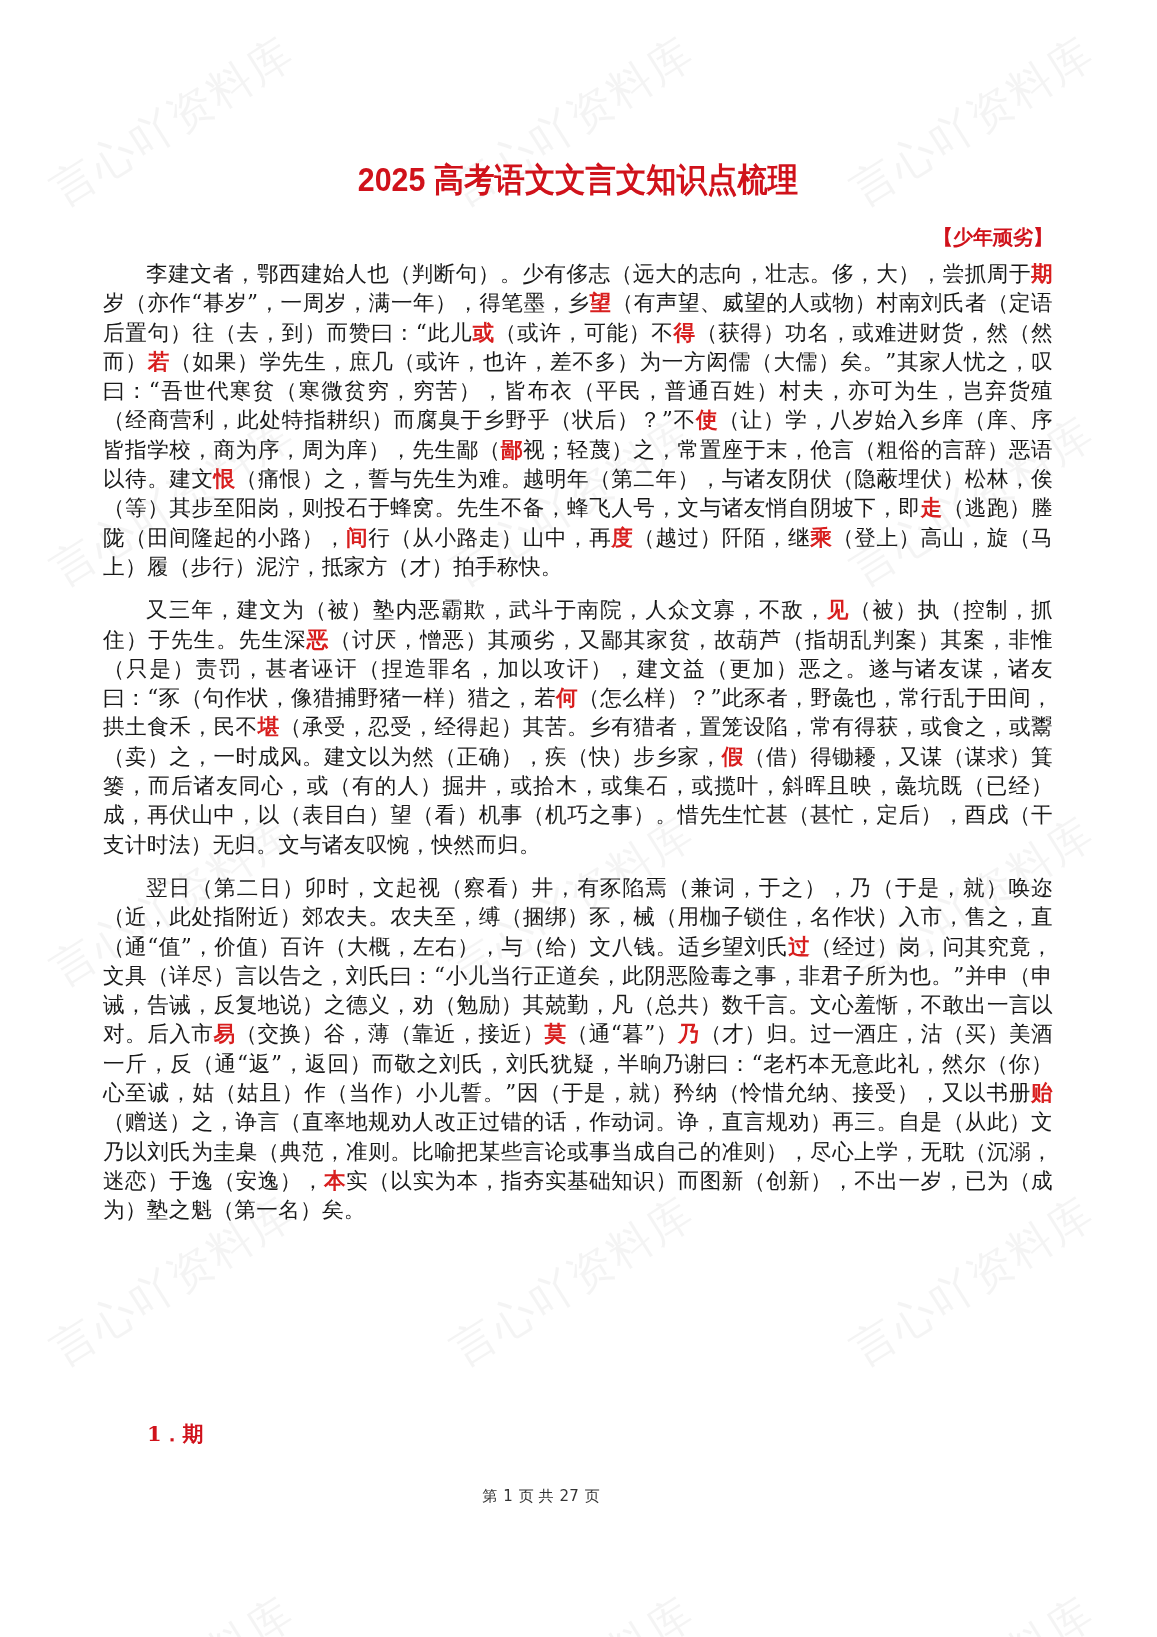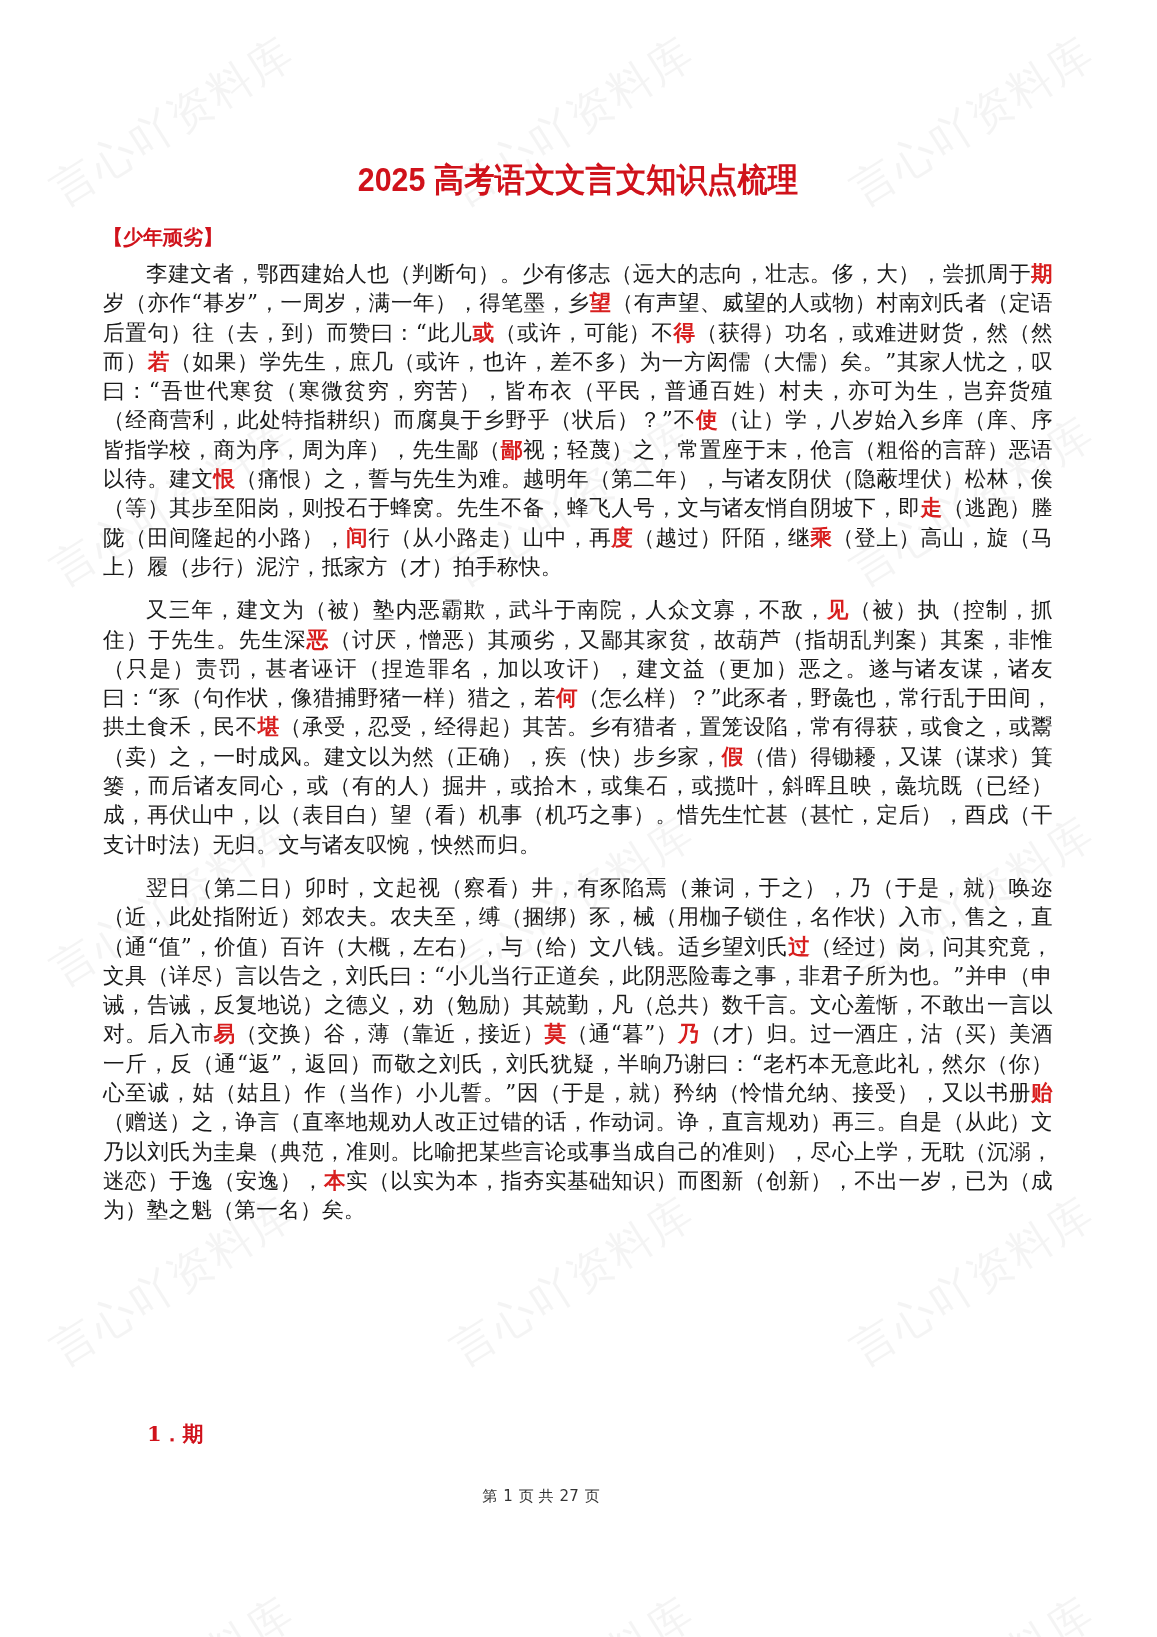--- a/index.html
+++ b/index.html
@@ -6,21 +6,21 @@
     body { width: 1157px; height: 1637px; position: relative; overflow: hidden;
            font-family: "DejaVu Serif", "Liberation Serif", serif; color: #1a1a1a; }
     .watermarks { position: absolute; inset: 0; pointer-events: none; z-index: 0; }
     .wm { position: absolute; font-family: "DejaVu Sans", sans-serif; font-size: 44px;
           color: rgba(0,0,0,0.045); transform: rotate(-32deg); transform-origin: left top;
           white-space: nowrap; letter-spacing: 2px; }
     .page { position: absolute; left: 103px; top: 0; width: 950px; z-index: 1; }
     .title { position: absolute; left: 0; width: 950px; top: 158px; text-align: center;
              font-family: "Liberation Sans", "DejaVu Sans", sans-serif; font-weight: bold;
              font-size: 33px; color: #d0121b; letter-spacing: 0; transform: scaleX(0.92); }
-    .subtitle { position: absolute; left: 0; width: 950px; top: 224px; text-align: left;
+    .subtitle { position: absolute; left: 0; width: 950px; top: 224px; text-align: right;
                 font-family: "DejaVu Sans", sans-serif; font-weight: bold; font-size: 20px;
                 color: #d0121b; }
     .body { position: absolute; left: 0; top: 259px; width: 950px; }
     .para { margin: 0 0 14px 0; font-size: 21.6px; line-height: 29.3px; text-indent: 43px;
             text-align: justify; text-justify: inter-character; letter-spacing: 0.3px; }
     .para .hl { color: #d81e1e; font-weight: bold; }
     .heading-item { position: absolute; left: 44px; top: 1384px; font-size: 21px;
                     font-weight: bold; color: #d0121b; font-family: "DejaVu Serif", serif; margin-top: 36px; }
     .footer { position: absolute; left: 0; width: 1082px; top: 1487px; text-align: center;
               font-size: 15px; color: #333; font-family: "DejaVu Sans", sans-serif; z-index: 1; }

